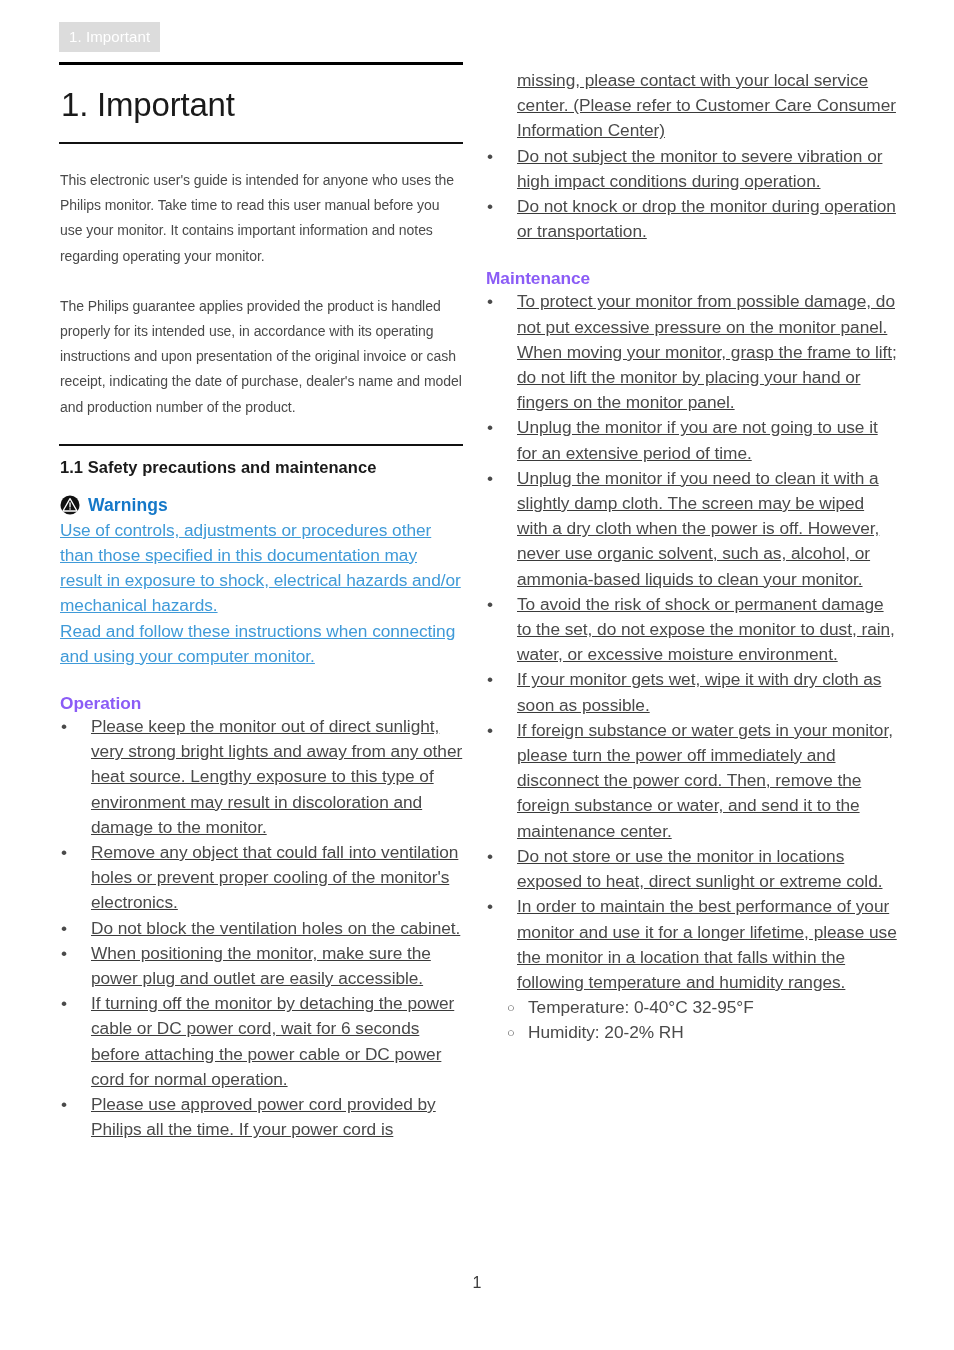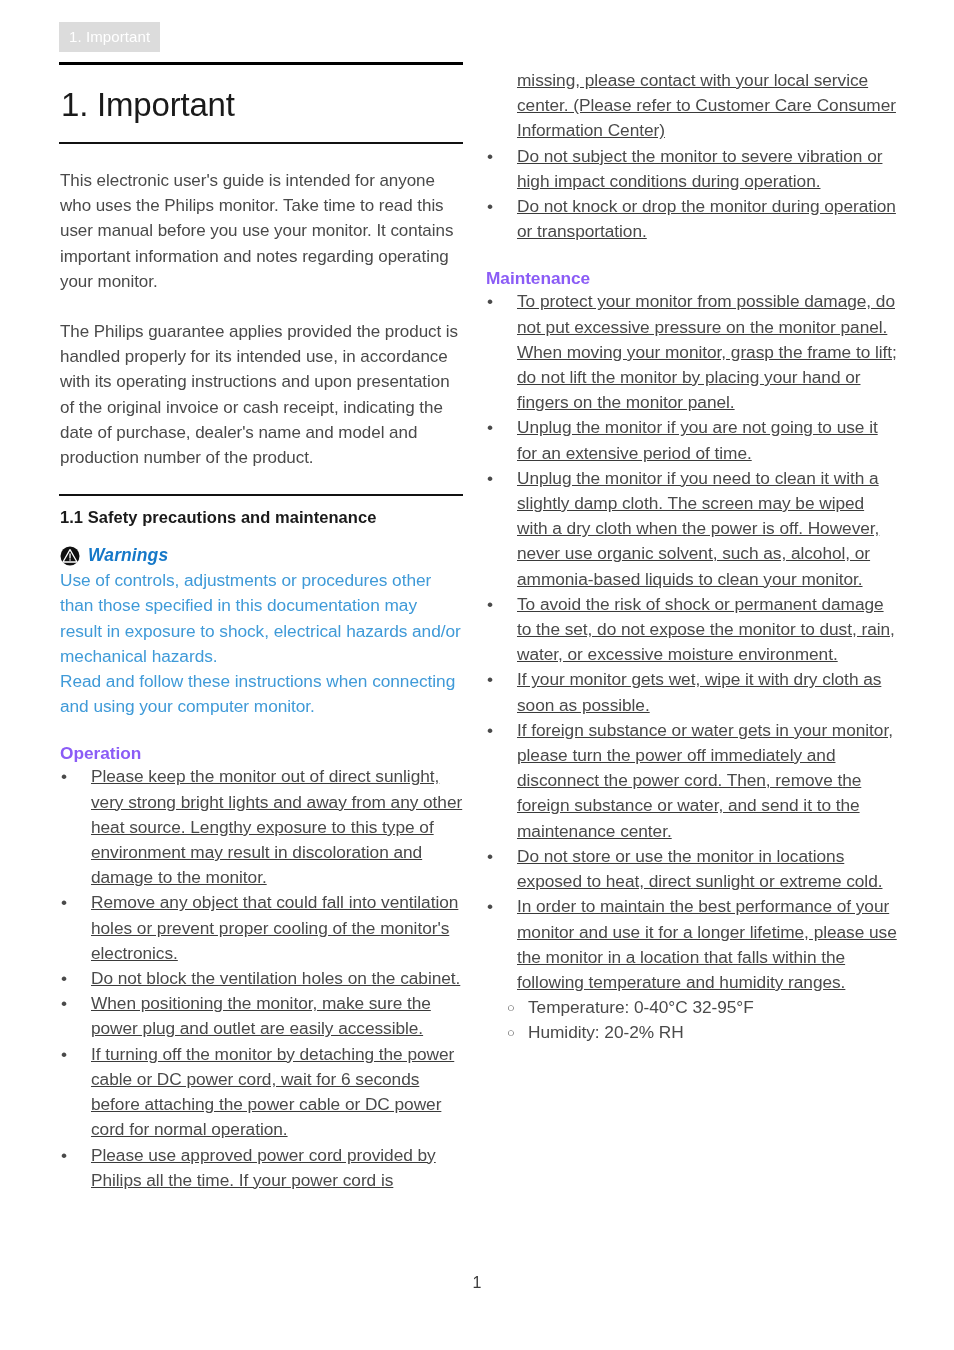--- a/index.html
+++ b/index.html
@@ -62,21 +62,21 @@
   h1.chapter-title {
     font-size: 33px;
     font-weight: normal;
     color: #1a1a1a;
     margin: 0;
     padding: 21px 0 18px 2px;
     letter-spacing: -0.2px;
   }
 
   p.body-text {
-    font-size: 17px;
+    font-size: 14px;
     line-height: 25.2px;
     margin: 0 0 0 1px;
     color: #4a4a4a;
     letter-spacing: -0.05px;
   }
   .gap-para { height: 25px; }
   .spacer-24 { height: 24px; }
   .spacer-18 { height: 18px; }
   .spacer-12 { height: 12px; }
 
@@ -100,28 +100,28 @@
     height: 20px;
     flex: 0 0 20px;
     margin-right: 8px;
     display: block;
   }
   .warn-title {
     font-size: 17.5px;
     font-weight: bold;
     color: #1578c8;
     letter-spacing: 0.1px;
-    font-style: italic;
   }
   p.warn-text {
     font-size: 17.3px;
     line-height: 25.2px;
     color: #3f9ad8;
     margin: 0 0 0 1px;
     letter-spacing: -0.05px;
+    text-decoration: underline;
   }
 
   
   h3.sub-head {
     font-size: 17.3px;
     font-weight: bold;
     color: #8b5cf6;
     margin: 0 0 0 1px;
     padding: 0;
     letter-spacing: -0.05px;

